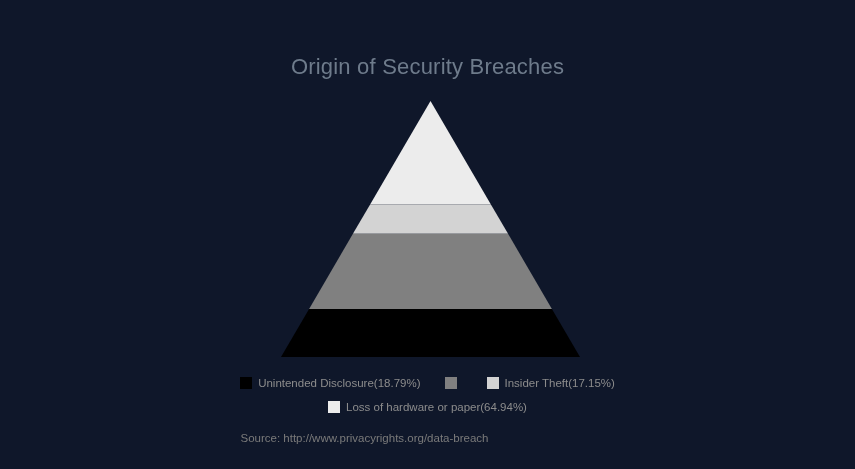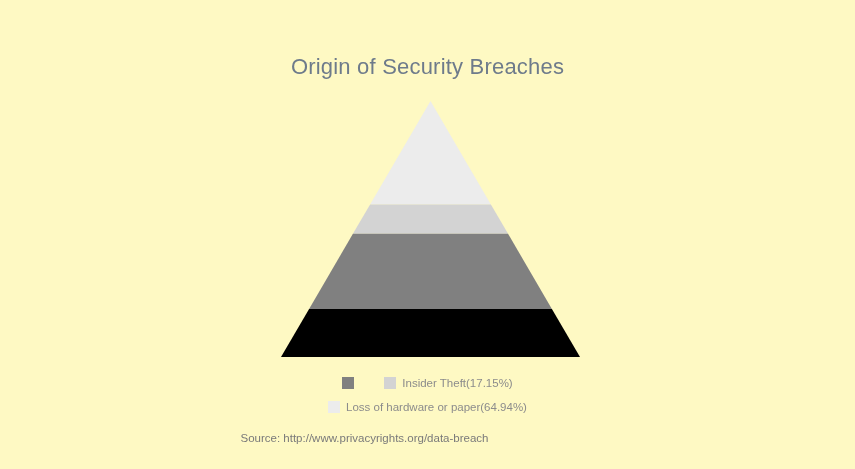--- a/index.html
+++ b/index.html
@@ -13,21 +13,21 @@
     height: 469px;
     overflow: hidden;
     font-family: "Liberation Sans", sans-serif;
     -webkit-font-smoothing: antialiased;
   }
 
   #chart-root {
     position: relative;
     width: 855px;
     height: 469px;
-    background: #fef9c3;
+    background: #0f172a;
   }
 
   
   #chart-title {
     position: absolute;
     left: 0;
     top: 52px;
     width: 855px;
     text-align: center;
     font-size: 22px;
@@ -117,20 +117,24 @@
           <polygon points="89.102,103.42399999999999 209.898,103.42399999999999 227.07555,132.83839999999998 71.92445000000001,132.83839999999998" fill="#d3d3d3" shape-rendering="geometricPrecision"></polygon>
           <polygon points="71.92445000000001,132.83839999999998 227.07555,132.83839999999998 270.90895,207.89759999999998 28.09105000000001,207.89759999999998" fill="#808080" shape-rendering="geometricPrecision"></polygon>
           <polygon points="28.09105000000001,207.89759999999998 270.90895,207.89759999999998 299,256 0,256" fill="#000000" shape-rendering="geometricPrecision"></polygon>
         </g>
     </svg>
   </div>
 
   <div id="legend">
     <div class="legend-row">
       <div class="legend-item">
+        <span class="legend-swatch" style="background: rgb(0, 0, 0);"></span>
+        <span class="legend-label">Unintended Disclosure(18.79%)</span>
+      </div>
+      <div class="legend-item">
         <span class="legend-swatch" style="background: rgb(128, 128, 128);"></span>
       </div>
       <div class="legend-item">
         <span class="legend-swatch" style="background: rgb(211, 211, 211);"></span>
         <span class="legend-label">Insider Theft(17.15%)</span>
       </div>
     </div>
     <div class="legend-row">
       <div class="legend-item">
         <span class="legend-swatch" style="background: rgb(236, 236, 236);"></span>

